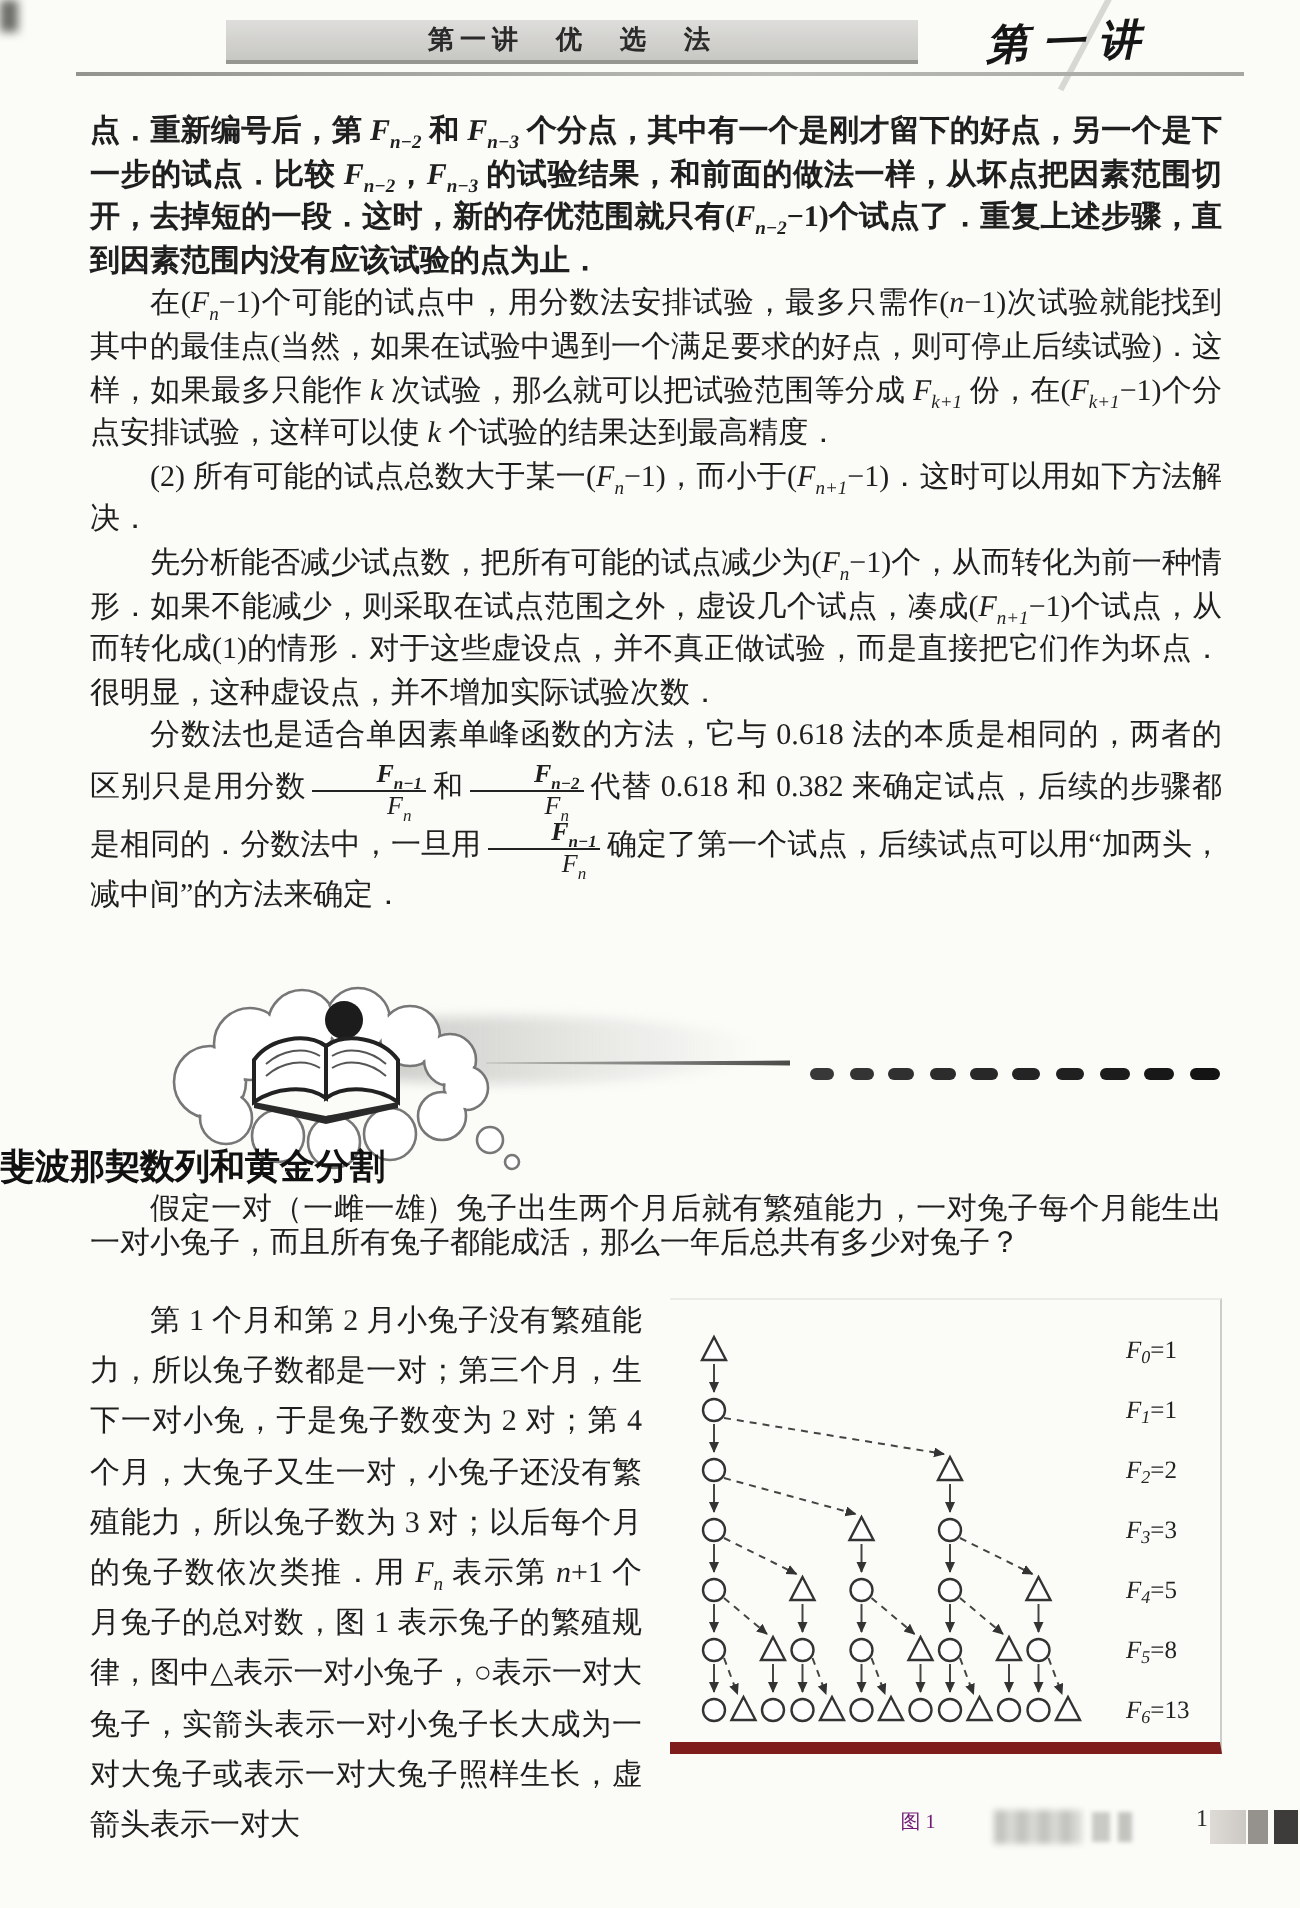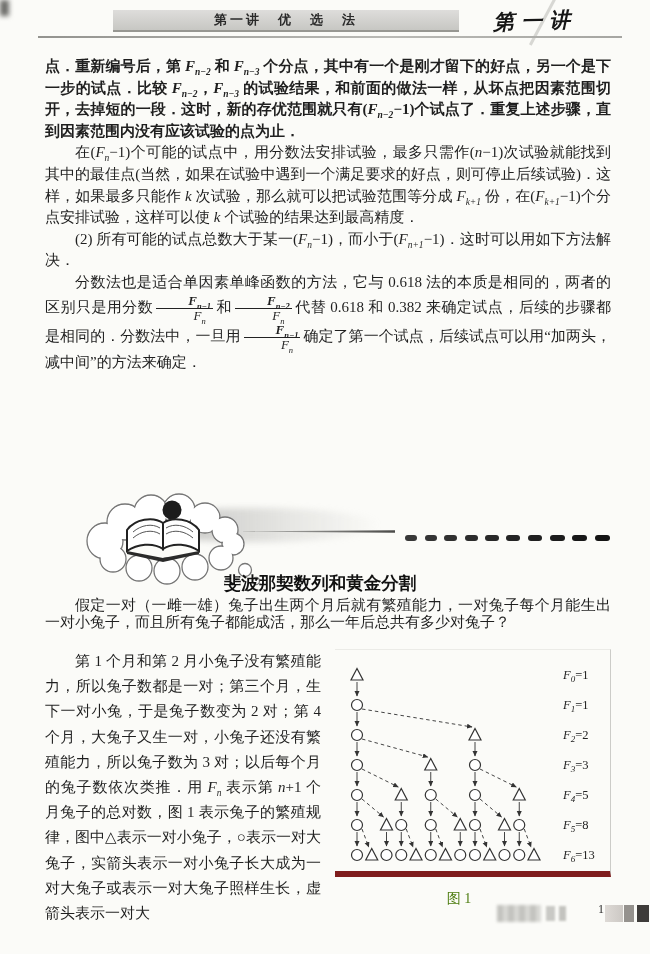--- a/index.html
+++ b/index.html
@@ -40,29 +40,29 @@
   .cloud-svg{position:absolute;left:0;top:0;}
   .banner-label{position:absolute;left:58px;top:26px;font-size:23px;font-weight:bold;
     font-family:"Liberation Sans","DejaVu Sans",sans-serif;color:#3c3c3c;letter-spacing:2px;
     text-shadow:1.5px 1.5px 1px #aaa;}
   .taper-line{position:absolute;left:168px;top:44px;width:152px;height:3px;
     background:linear-gradient(to right,#bdbdba,#4a4a48);
     clip-path:polygon(0 40%,100% 10%,100% 90%,0 60%);}
   .dash-row{position:absolute;left:330px;top:42px;white-space:nowrap;}
   .dash-row span{display:inline-block;height:6px;border-radius:3px;margin-right:7.5px;vertical-align:middle;}
   
-  .page-title{position:absolute;left:0;top:571px;width:640px;text-align:center;
+  .page-title{position:absolute;left:0;top:571px;width:640px;
     font-family:"Liberation Sans","DejaVu Sans",sans-serif;font-weight:bold;font-size:17.5px;color:#111;}
   .intro-block{position:absolute;left:45px;top:597px;width:566px;font-size:15px;line-height:17px;}
   .intro-block p,.wrap-block p{margin:0;text-indent:2em;text-align:justify;}
   .wrap-block{position:absolute;left:45px;top:649px;width:566px;font-size:15px;line-height:25.2px;}
   .figure-wrap{float:right;width:276px;margin:0 0 4px 14px;}
   .fig-box{position:relative;width:276px;height:228px;
     border-top:1px solid #ebebe7;border-right:1px solid #ccccc8;border-bottom:6px solid #7f1d1d;}
-  .fig-caption{text-align:center;padding-right:28px;margin-top:9px;font-size:14px;color:#4d7c0f;}
+  .fig-caption{text-align:center;padding-right:28px;margin-top:22px;font-size:10px;color:#701a75;}
   
   .f-blob1{position:absolute;left:497px;top:905px;width:44px;height:17px;
     background:repeating-linear-gradient(90deg,#c3c3bf 0 6px,#d8d8d4 6px 11px);filter:blur(1.5px);}
   .f-sq1{position:absolute;left:546px;top:906px;width:9px;height:15px;background:#c9c9c5;filter:blur(1px);}
   .f-sq2{position:absolute;left:559px;top:906px;width:7px;height:15px;background:#c3c3bf;filter:blur(1px);}
   .page-number{position:absolute;left:598px;top:902px;font-size:12px;letter-spacing:2px;color:#2d2d2d;}
   .f-rect{position:absolute;left:605px;top:905px;width:18px;height:17px;
     background:linear-gradient(to right,#dedad6,#ccc8c4);}
   .f-mid{position:absolute;left:624px;top:905px;width:10px;height:17px;background:#95928e;}
   .f-dark{position:absolute;left:637px;top:905px;width:12px;height:17px;background:#3e3c3a;}
@@ -78,20 +78,21 @@
 <div class="script-wrap" data-name="chapter-script-wrap">
   <div class="diag-line" data-name="diagonal-watermark-line"></div>
   <div class="script-title" data-name="chapter-handwritten-title">第一讲</div>
 </div>
 <div class="header-rule" data-name="header-rule"></div>
 
 <div class="bodytext" id="bodytext" data-name="body-paragraphs">
     <p class="noindent" data-name="para-renumber">点．重新编号后，第 <span class="fsub"><i>F</i><sub>n−2</sub></span> 和 <span class="fsub"><i>F</i><sub>n−3</sub></span> 个分点，其中有一个是刚才留下的好点，另一个是下一步的试点．比较 <span class="fsub"><i>F</i><sub>n−2</sub></span>，<span class="fsub"><i>F</i><sub>n−3</sub></span> 的试验结果，和前面的做法一样，从坏点把因素范围切开，去掉短的一段．这时，新的存优范围就只有(<span class="fsub"><i>F</i><sub>n−2</sub></span>−1)个试点了．重复上述步骤，直到因素范围内没有应该试验的点为止．</p>
     <p data-name="para-fraction-trials">在(<span class="fsub"><i>F</i><sub>n</sub></span>−1)个可能的试点中，用分数法安排试验，最多只需作(<i>n</i>−1)次试验就能找到其中的最佳点(当然，如果在试验中遇到一个满足要求的好点，则可停止后续试验)．这样，如果最多只能作 <i>k</i> 次试验，那么就可以把试验范围等分成 <span class="fsub"><i>F</i><sub>k+1</sub></span> 份，在(<span class="fsub"><i>F</i><sub>k+1</sub></span>−1)个分点安排试验，这样可以使 <i>k</i> 个试验的结果达到最高精度．</p>
     <p data-name="para-case2">(2) 所有可能的试点总数大于某一(<span class="fsub"><i>F</i><sub>n</sub></span>−1)，而小于(<span class="fsub"><i>F</i><sub>n+1</sub></span>−1)．这时可以用如下方法解决．</p>
+    <p data-name="para-virtual-points">先分析能否减少试点数，把所有可能的试点减少为(<span class="fsub"><i>F</i><sub>n</sub></span>−1)个，从而转化为前一种情形．如果不能减少，则采取在试点范围之外，虚设几个试点，凑成(<span class="fsub"><i>F</i><sub>n+1</sub></span>−1)个试点，从而转化成(1)的情形．对于这些虚设点，并不真正做试验，而是直接把它们作为坏点．很明显，这种虚设点，并不增加实际试验次数．</p>
     <p data-name="para-fraction-method">分数法也是适合单因素单峰函数的方法，它与 0.618 法的本质是相同的，两者的区别只是用分数<span class="frac">
         <span class="fnum"><span class="fsub"><i>F</i><sub>n−1</sub></span></span>
         <span class="fden"><span class="fsub"><i>F</i><sub>n</sub></span></span>
       </span>和<span class="frac">
         <span class="fnum"><span class="fsub"><i>F</i><sub>n−2</sub></span></span>
         <span class="fden"><span class="fsub"><i>F</i><sub>n</sub></span></span>
       </span>代替 0.618 和 0.382 来确定试点，后续的步骤都是相同的．分数法中，一旦用<span class="frac">
         <span class="fnum"><span class="fsub"><i>F</i><sub>n−1</sub></span></span>
         <span class="fden"><span class="fsub"><i>F</i><sub>n</sub></span></span>
       </span>确定了第一个试点，后续试点可以用“加两头，减中间”的方法来确定．</p>

